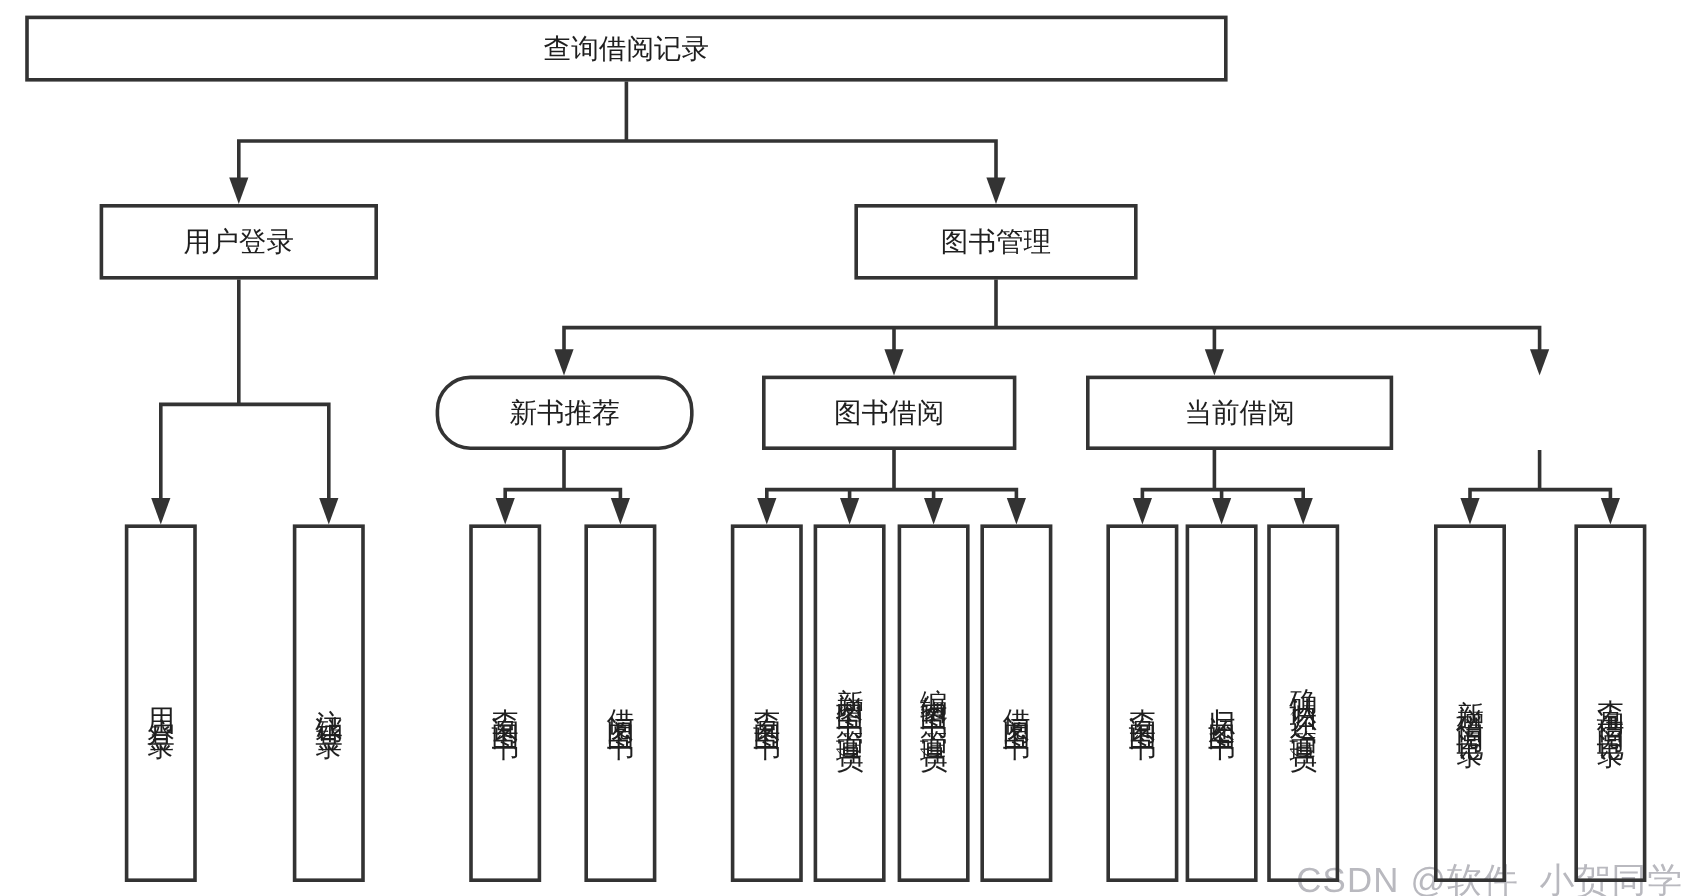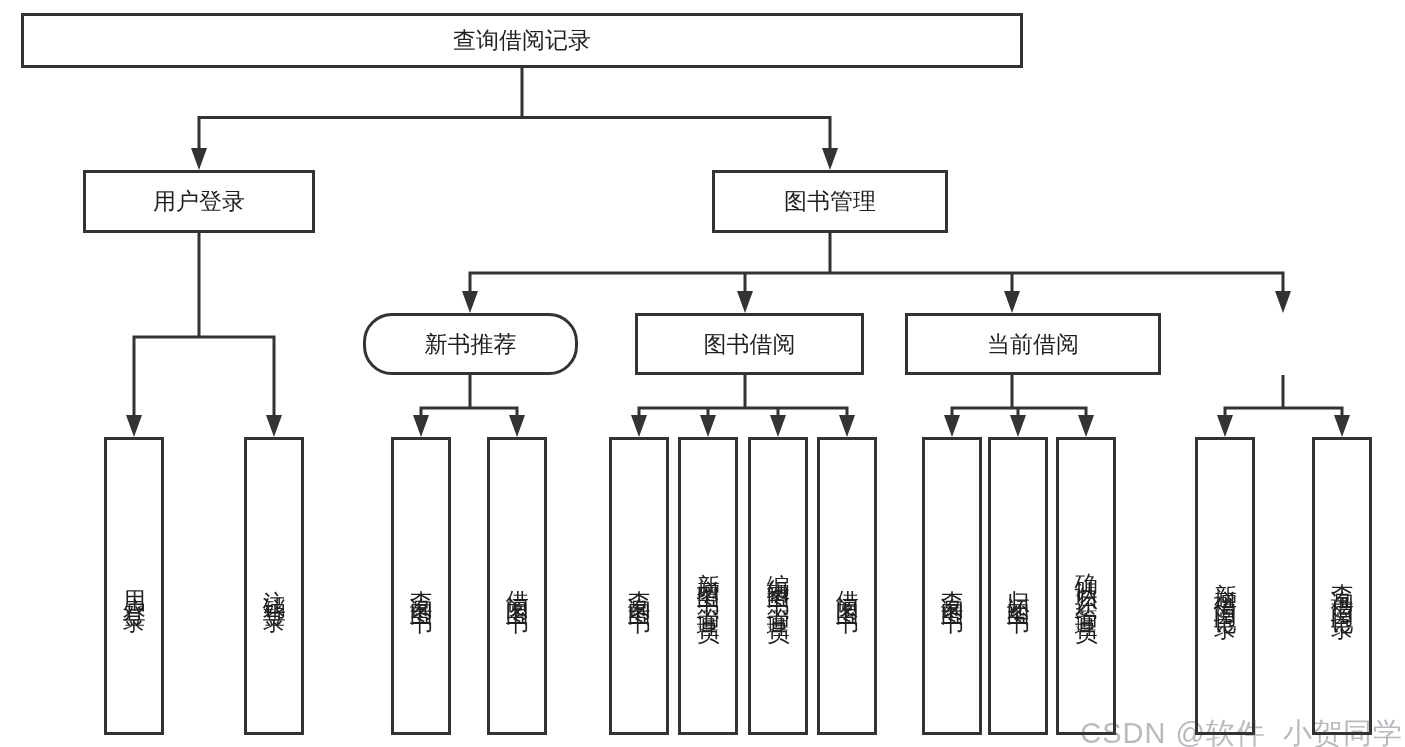--- a/index.html
+++ b/index.html
@@ -114,21 +114,21 @@
       <polygon points="1334,415 1350,415 1342,437"></polygon>
     </g>
   </svg>
 
   <div class="node" style="left:21px;top:13px;width:1002px;height:55px;">查询借阅记录</div>
 
   <div class="node" style="left:83px;top:170px;width:232px;height:63px;">用户登录</div>
   <div class="node" style="left:712px;top:170px;width:236px;height:63px;">图书管理</div>
 
   <div class="node" style="left:363px;top:313px;width:215px;height:62px;border-radius:29px;">新书推荐</div>
-  <div class="node" style="left:635px;top:313px;width:229px;height:62px;">图书借阅</div>
+  <div class="node" style="left:635px;top:313px;width:212px;height:62px;">图书借阅</div>
   <div class="node" style="left:905px;top:313px;width:256px;height:62px;">当前借阅</div>
 
   <div class="leaf" style="left:104px;">
     <span>用户登录</span>
   </div>
   <div class="leaf" style="left:244px;">
     <span>注销登录</span>
   </div>
 
   <div class="leaf" style="left:391px;">

